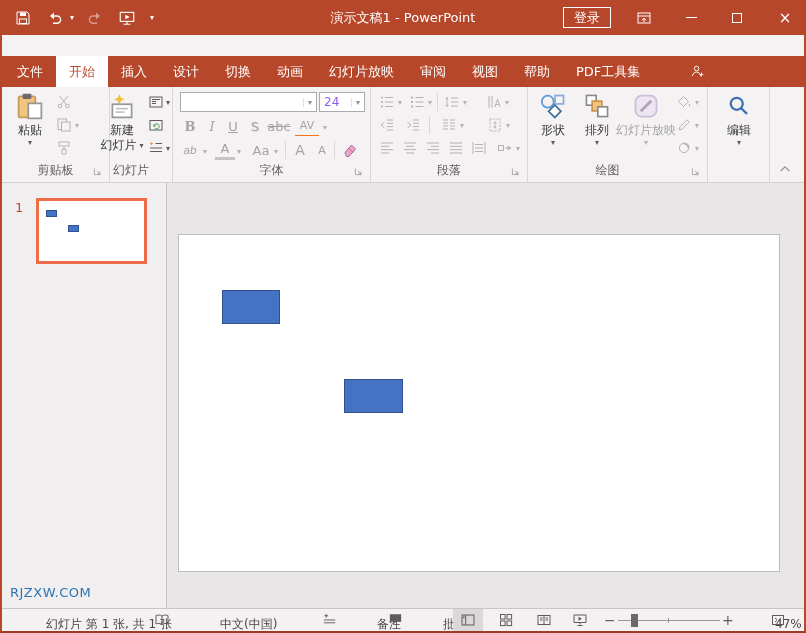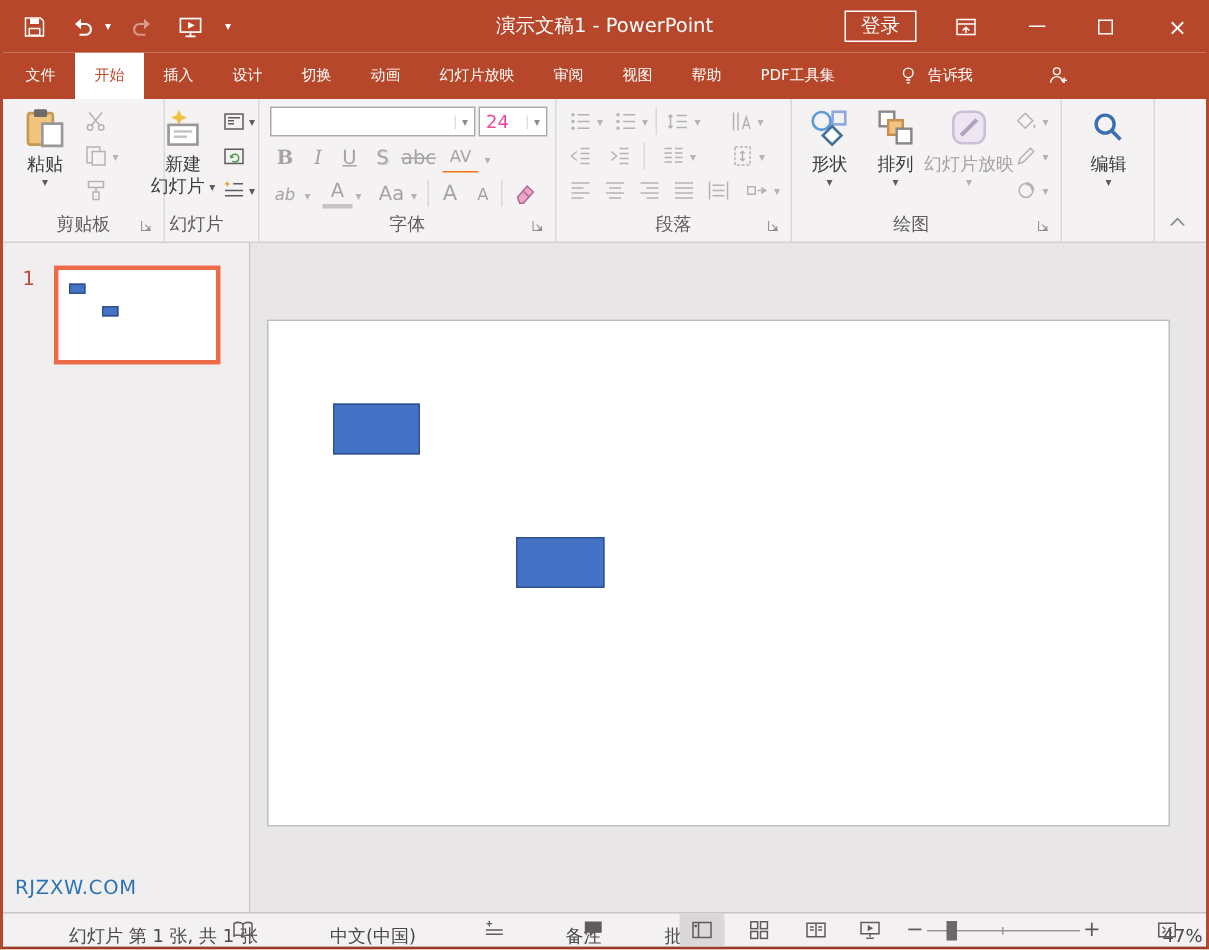--- a/index.html
+++ b/index.html
@@ -17,21 +17,21 @@
   .qat .qarrow { font-size:8px; color:#fff; margin-left:-6px; }
   .win-title { position:absolute; left:0; right:0; top:0; height:35px; text-align:center; line-height:35px; font-size:13px; color:#fff; }
   .login-btn { position:absolute; left:561px; top:7px; height:21px; padding:0 10px; border:1px solid #fff; color:#fff; font-size:13px; line-height:19px; }
   .tb-ctrl { position:absolute; top:0; height:35px; width:34px; display:flex; align-items:center; justify-content:center; color:#fff; }
   .ctrl-ribbonopts { left:625px; }
   .ctrl-min { left:672px; } .ctrl-max { left:718px; } .ctrl-close { left:766px; font-size:15px; }
   .minbar { width:11px; height:1px; background:#fff; display:inline-block; }
   .maxbox { width:10px; height:10px; border:1px solid #fff; display:inline-block; }
 
   
-  .tabrow { height:31px; background:#B7472A; flex:0 0 31px; display:flex; align-items:stretch; padding:0 2px 0 2px; color:#fff; font-size:10px; }
+  .tabrow { height:31px; background:#B7472A; flex:0 0 31px; display:flex; align-items:stretch; padding:0 2px 0 2px; color:#fff; font-size:13px;margin-top:21px; }
   .tab { padding:0 13px; line-height:31px; white-space:nowrap; }
   .tab.active { background:#fff; color:#BE4A2D; }
   .tab.with-icon { display:flex; align-items:center; gap:5px; }
   .tab-tellme { margin-left:16px; }
   .tab-share { margin-left:24px; }
 
   
   .ribbon { height:96px; flex:0 0 96px; background:#F4F2F3; position:relative; border-bottom:1px solid #D2CFD0; }
   .rgroup { position:absolute; top:0; bottom:0; border-right:1px solid #DAD7D8; }
   .g-clip { left:0; width:108px; } .g-slides { left:88px; width:83px; }
@@ -41,21 +41,21 @@
   .launcher { position:absolute; bottom:4px; right:5px; width:12px; height:12px; color:#8f8c8d; }
   .bigbtn { position:absolute; top:2px; display:flex; flex-direction:column; align-items:center; }
   .bigbtn .bicon { height:34px; display:flex; align-items:center; justify-content:center; }
   .bigbtn .blabel { font-size:12px; line-height:15px; white-space:nowrap; }
   .bigbtn .barrow { font-size:8px; color:#5f5b5c; line-height:9px; }
   .dis-label { color:#A6A3A4 !important; }
   .smallbtn { position:absolute; width:20px; height:20px; display:flex; align-items:center; justify-content:center; color:#B5B2B3; }
   .smallbtn.en { color:#5f5b5c; }
   .sarrow { font-size:8px; color:#B5B2B3; position:absolute; }
   .combo { position:absolute; height:20px; background:#fff; border:1px solid #ACAAAB; display:flex; align-items:center; }
-  .combo .cval { flex:1; padding:0 4px; font-size:12px; color:#ec4899; }
+  .combo .cval { flex:1; padding:0 4px; font-size:12px; color:#8b5cf6; }
   .combo .carrow { width:13px; text-align:center; font-size:8px; color:#8f8c8d; border-left:1px solid #E3E1E2; }
   .fletter { position:absolute; top:29px; width:20px; height:20px; display:flex; align-items:center; justify-content:center; color:#A6A3A4; font-size:13px; }
   .r3 { top:53px !important; }
   .vsep { position:absolute; width:1px; background:#DAD7D8; }
   .collapse-btn { position:absolute; right:10px; bottom:6px; width:16px; height:14px; color:#8f8c8d; }
 
   svg.ic { display:block; }
 
   
   .bodyarea { flex:1 1 auto; display:flex; min-height:0; }
@@ -338,26 +338,20 @@
     <span class="tab active">开始</span>
     <span class="tab">插入</span>
     <span class="tab">设计</span>
     <span class="tab">切换</span>
     <span class="tab">动画</span>
     <span class="tab">幻灯片放映</span>
     <span class="tab">审阅</span>
     <span class="tab">视图</span>
     <span class="tab">帮助</span>
     <span class="tab">PDF工具集</span>
-    <span class="tab with-icon tab-tellme">
-      <svg class="ic" width="15" height="15">
-          <use href="#i-bulb"></use>
-        </svg>
-      <span>告诉我</span>
-    </span>
     <span class="tab with-icon tab-share">
       <svg class="ic" width="15" height="15">
           <use href="#i-person"></use>
         </svg>
 
     </span>
   </div>
 
   <div class="ribbon">
 

